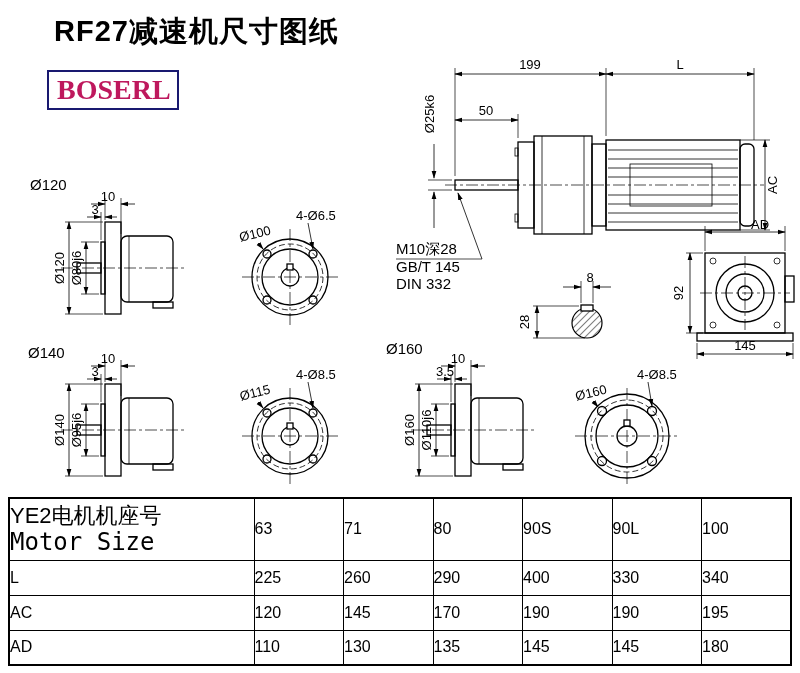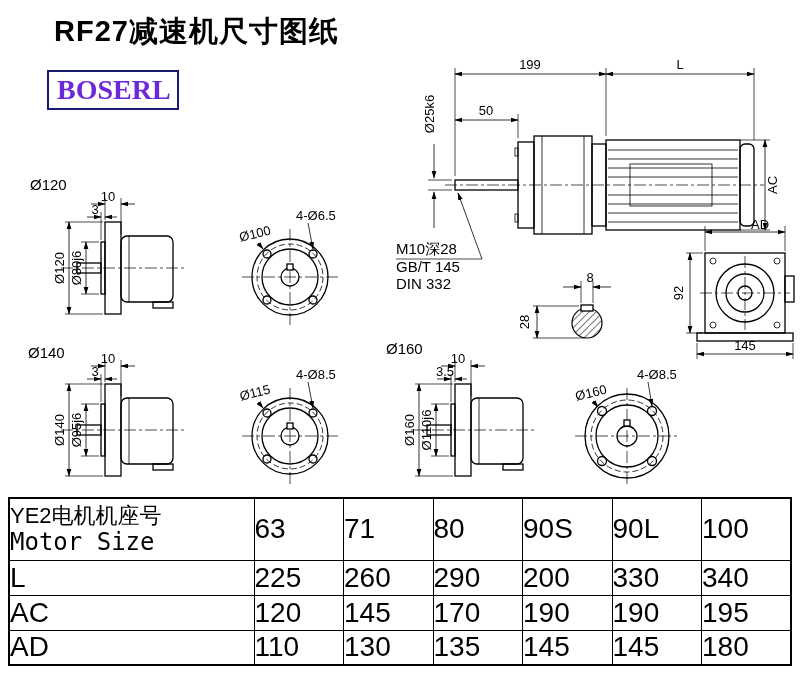--- a/index.html
+++ b/index.html
@@ -1,39 +1,39 @@
 <!DOCTYPE html>
 <html><head>
 <meta charset="utf-8">
 <style>
 *{box-sizing:border-box}
 body{margin:0;background:#fff}
 .canvas{position:relative;width:800px;height:673px;background:#fff;font-family:"Liberation Sans",sans-serif;color:#000;overflow:hidden}
 .abs{position:absolute}
 .title{position:absolute;left:54px;top:12px;font-size:29px;font-weight:bold;letter-spacing:1px}
-.logo{position:absolute;left:47px;top:70px;width:132px;height:40px;border:2px solid #191970;display:flex;align-items:center;padding-left:8px;font-family:"Liberation Serif",serif;font-weight:bold;font-size:28px;color:#6d28d9}
+.logo{position:absolute;left:47px;top:70px;width:132px;height:40px;border:2px solid #191970;display:flex;align-items:center;padding-left:8px;font-family:"Liberation Serif",serif;font-weight:bold;font-size:28px;color:#be185d}
 .plabel{position:absolute;font-size:15px}
 svg{overflow:visible}
 svg text{font-family:"Liberation Sans",sans-serif}
 .ol{fill:none;stroke:#000;stroke-width:1.3}
 .olw{fill:#fff;stroke:#000;stroke-width:1.3}
 .tl{fill:none;stroke:#000;stroke-width:0.8}
 .cl{fill:none;stroke:#000;stroke-width:0.7;stroke-dasharray:12 3 3 3}
 .ext{stroke:#000;stroke-width:0.7}
 .dim{stroke:#000;stroke-width:0.8;marker-start:url(#arr);marker-end:url(#arr)}
 .dimE{stroke:#000;stroke-width:0.8;marker-end:url(#arr)}
 .dt{font-size:13px;fill:#000}
 .note{font-size:15px;fill:#000}
 .dimtable{position:absolute;left:8px;top:497px;width:784px;border-collapse:collapse;border:2px solid #000;table-layout:fixed;text-align:left}
 .dimtable td,.dimtable th{border:1px solid #000;font-weight:normal;padding:0;vertical-align:middle}
 .r1{height:62px}
 .rr{height:35px}
 .hdr-cn{font-size:22px;line-height:1.25}
 .hdr-en{font-family:"DejaVu Sans Mono",monospace;font-size:24px;line-height:1.15}
-.val{font-size:28px}
+.val{font-size:16px}
 </style>
 </head>
 <body>
 
 <div class="canvas">
 
   <svg width="0" height="0" class="abs" aria-hidden="true">
     <defs>
       <marker id="arr" viewBox="0 0 10 6" refX="9" refY="3" markerWidth="10" markerHeight="7" orient="auto-start-reverse">
         <path d="M0,0 L10,3 L0,6 Z" fill="#000"></path>
@@ -328,21 +328,21 @@
       <th class="val">80</th>
       <th class="val">90S</th>
       <th class="val">90L</th>
       <th class="val">100</th>
     </tr>
     <tr class="rr">
       <td class="val">L</td>
       <td class="val">225</td>
       <td class="val">260</td>
       <td class="val">290</td>
-      <td class="val">200</td>
+      <td class="val">400</td>
       <td class="val">330</td>
       <td class="val">340</td>
     </tr>
     <tr class="rr">
       <td class="val">AC</td>
       <td class="val">120</td>
       <td class="val">145</td>
       <td class="val">170</td>
       <td class="val">190</td>
       <td class="val">190</td>

